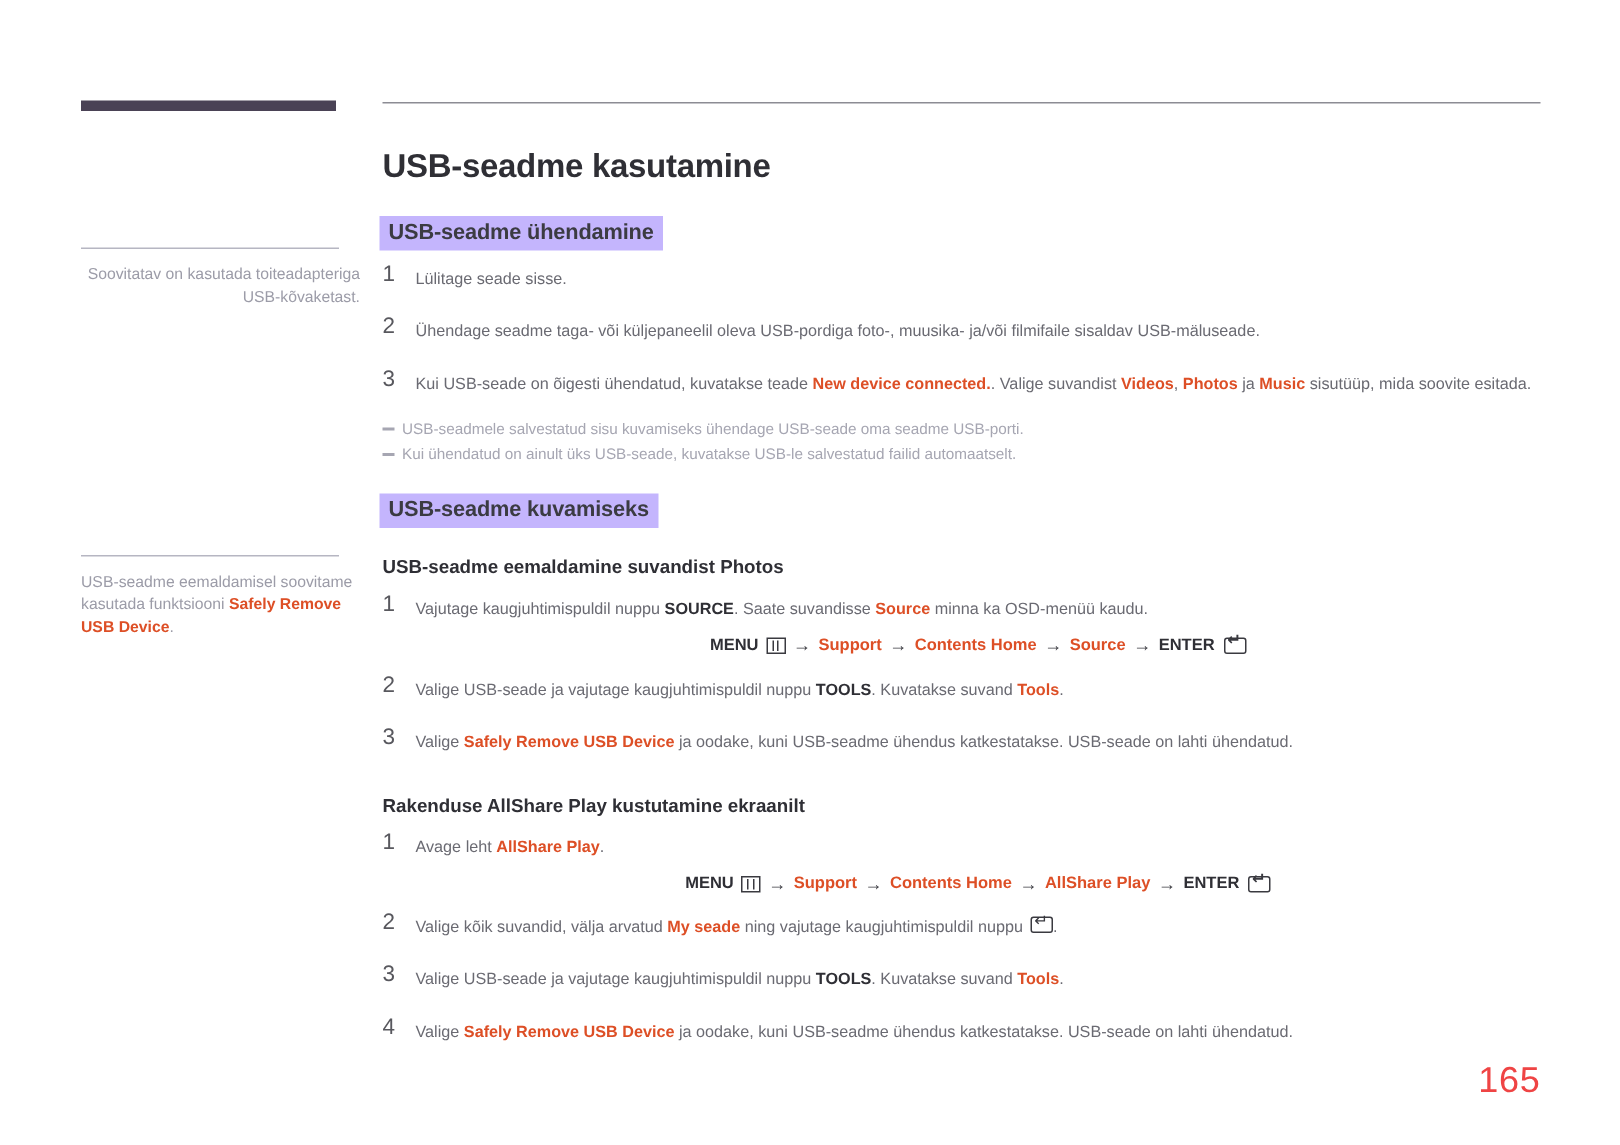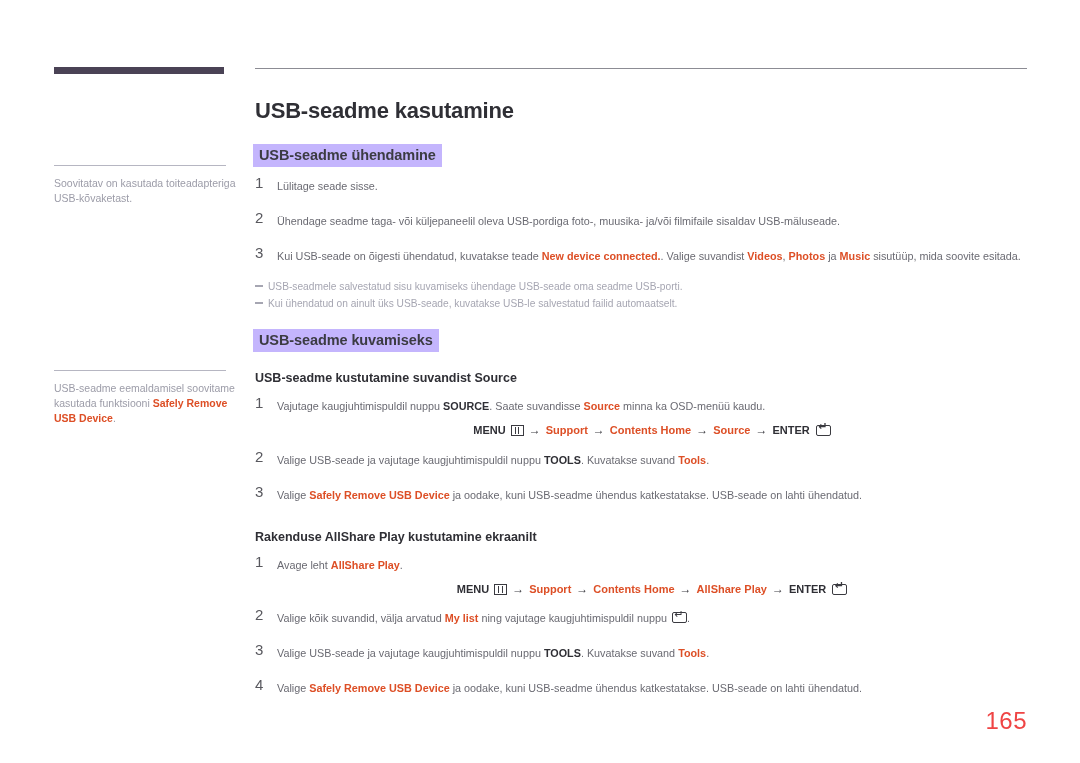--- a/index.html
+++ b/index.html
@@ -44,21 +44,21 @@
     font-size: 10.5px;
     line-height: 15px;
     color: #9c9ca8;
   }
   .rail-note .rule {
     width: 172px;
     height: 1px;
     background: #b6b6c2;
     margin-bottom: 10px;
   }
-  .rail-note-1 { top: 165px; }
+  .rail-note-1 { top: 165px; text-align: right; }
   .rail-note-2 { top: 370px; }
   .rail-note b,
   .rail-note .accent {
     color: #dd4f26;
     font-weight: bold;
   }
   .top-rule {
     position: absolute;
     left: 255px;
     top: 68px;
@@ -274,21 +274,21 @@
     <div class="step-text"><span>Kui USB-seade on õigesti ühendatud, kuvatakse teade </span><span class="accent">New device connected.</span><span>. Valige suvandist </span><span class="accent">Videos</span><span>, </span><span class="accent">Photos</span><span> ja </span><span class="accent">Music</span><span> sisutüüp, mida soovite esitada.</span></div>
   </div>
 
   <div class="tips">
     <div class="tip">USB-seadmele salvestatud sisu kuvamiseks ühendage USB-seade oma seadme USB-porti.</div>
     <div class="tip">Kui ühendatud on ainult üks USB-seade, kuvatakse USB-le salvestatud failid automaatselt.</div>
   </div>
 
   <div class="hl-head hl-head-2">USB-seadme kuvamiseks</div>
 
-  <div class="sub-head sub-head-1">USB-seadme kustutamine suvandist Source</div>
+  <div class="sub-head sub-head-1">USB-seadme eemaldamine suvandist Photos</div>
 
   <div class="step" style="top:398px">
     <div class="step-num">1</div>
     <div class="step-text"><span>Vajutage kaugjuhtimispuldil nuppu </span><b>SOURCE</b><span>. Saate suvandisse </span><span class="accent">Source</span><span> minna ka OSD-menüü kaudu.</span></div>
     <div class="menu-path">
         <span>MENU</span>
         <span class="icon-menu"></span>
         <span class="arrow">→</span>
         <span class="accent">Support</span>
         <span class="arrow">→</span>
@@ -326,21 +326,21 @@
         <span class="arrow">→</span>
         <span class="accent">AllShare Play</span>
         <span class="arrow">→</span>
         <span>ENTER</span>
         <span class="icon-enter"></span>
       </div>
   </div>
 
   <div class="step" style="top:610px">
     <div class="step-num">2</div>
-    <div class="step-text"><span>Valige kõik suvandid, välja arvatud </span><span class="accent">My list</span><span> ning vajutage kaugjuhtimispuldil nuppu </span><span class="icon-enter"></span><span>.</span></div>
+    <div class="step-text"><span>Valige kõik suvandid, välja arvatud </span><span class="accent">My seade</span><span> ning vajutage kaugjuhtimispuldil nuppu </span><span class="icon-enter"></span><span>.</span></div>
   </div>
 
   <div class="step" style="top:645px">
     <div class="step-num">3</div>
     <div class="step-text"><span>Valige USB-seade ja vajutage kaugjuhtimispuldil nuppu </span><b>TOOLS</b><span>. Kuvatakse suvand </span><span class="accent">Tools</span><span>.</span></div>
   </div>
 
   <div class="step" style="top:680px">
     <div class="step-num">4</div>
     <div class="step-text"><span>Valige </span><span class="accent">Safely Remove USB Device</span><span> ja oodake, kuni USB-seadme ühendus katkestatakse. USB-seade on lahti ühendatud.</span></div>

